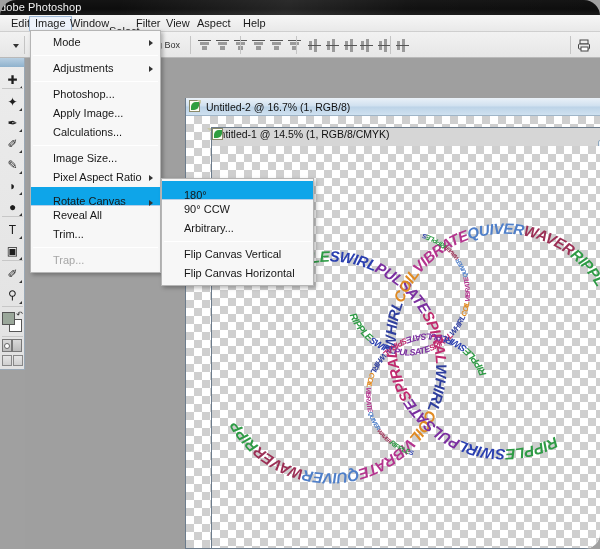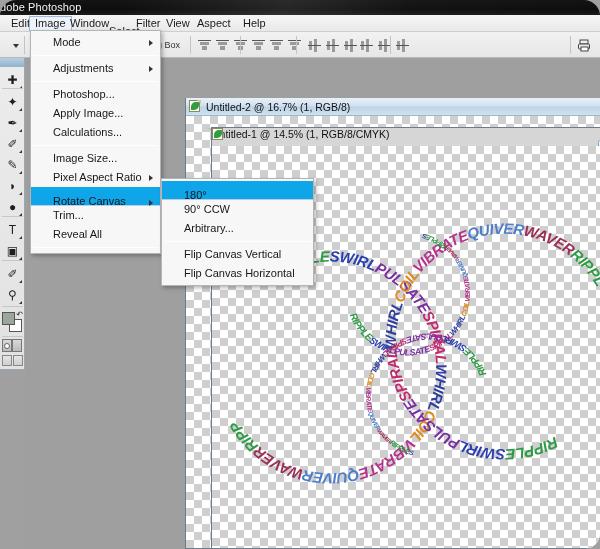--- a/index.html
+++ b/index.html
@@ -402,23 +402,24 @@
       <div class="menu-sep"></div>
       <div class="menu-row"><span>Adjustments</span><span class="arrow"></span></div>
       <div class="menu-sep"></div>
       <div class="menu-row"><span>Photoshop...</span></div>
       <div class="menu-row"><span>Apply Image...</span></div>
       <div class="menu-row"><span>Calculations...</span></div>
       <div class="menu-sep"></div>
       <div class="menu-row"><span>Image Size...</span></div>
       <div class="menu-row"><span>Pixel Aspect Ratio</span><span class="arrow"></span></div>
       <div class="menu-row hl"><span>Rotate Canvas</span><span class="arrow"></span></div>
+      <div class="menu-row"><span>Reveal All</span></div>
       <div class="menu-row"><span>Trim...</span></div>
-      <div class="menu-row"><span>Reveal All</span></div>
       <div class="menu-sep"></div>
+      <div class="menu-row disabled"><span>Trap...</span></div>
     </div>
 
   <div class="menu menu-sub" id="rotate-submenu">
       <div class="menu-row hl"><span>180°</span></div>
       <div class="menu-row"><span>90° CCW</span></div>
       <div class="menu-row"><span>Arbitrary...</span></div>
       <div class="menu-sep"></div>
       <div class="menu-row"><span>Flip Canvas Vertical</span></div>
       <div class="menu-row"><span>Flip Canvas Horizontal</span></div>
     </div>

